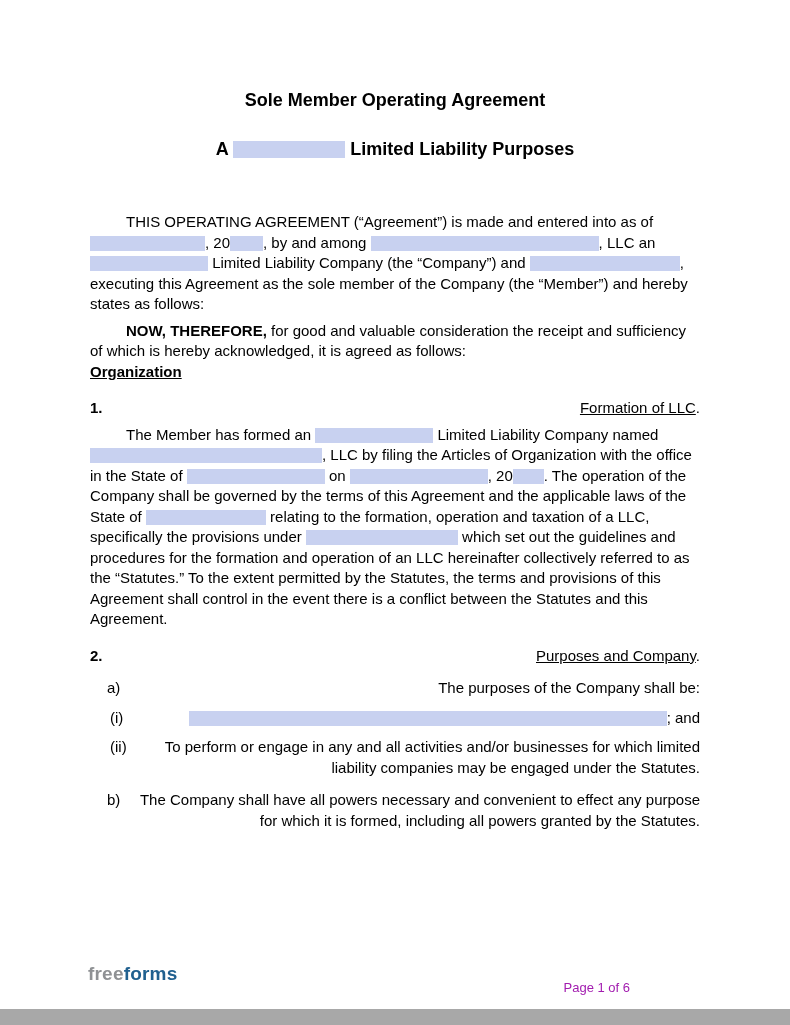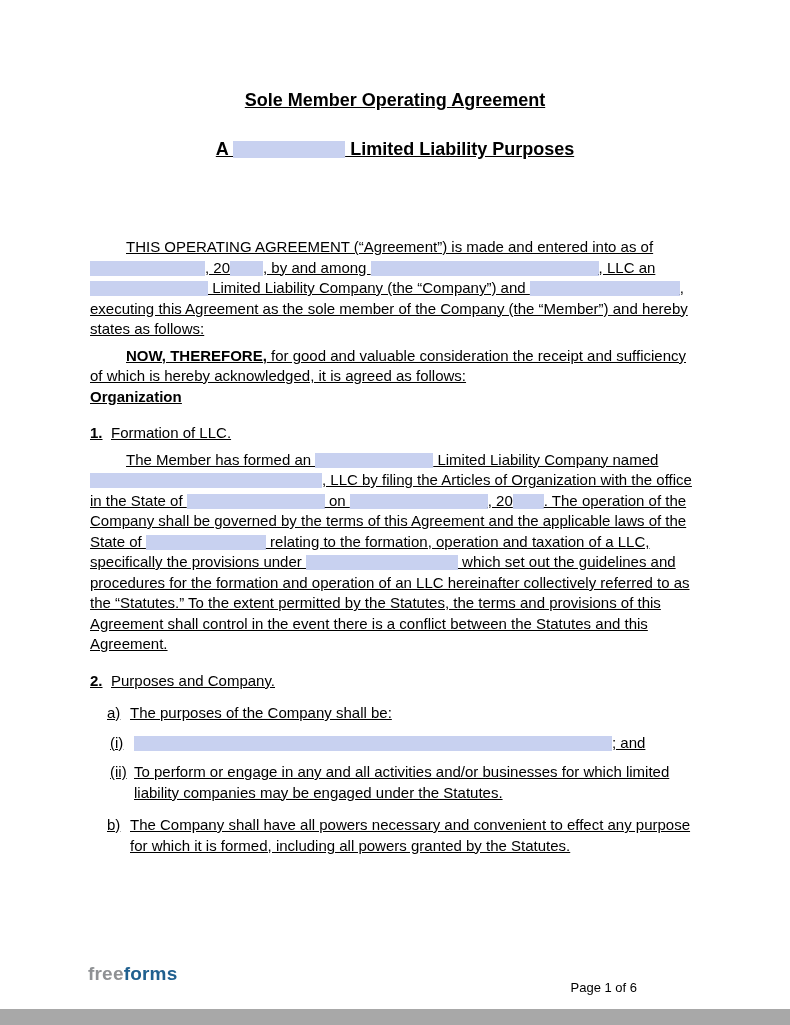--- a/index.html
+++ b/index.html
@@ -17,34 +17,33 @@
     overflow: hidden;
     margin: 0 auto;
   }
   .doc {
     position: absolute;
     top: 0; left: 0;
     width: 790px;
     padding: 88px 90px 0 90px;
     font-size: 15px;
     line-height: 20.5px;
-    text-decoration: underline;
   }
   .title { text-align: center; font-weight: bold; font-size: 18px; line-height: 25px; }
   .title-gap { margin-top: 24px; }
   .p { margin-top: 6px; text-indent: 36px; }
-  .p-first { margin-top: 75px; }
+  .p-first { margin-top: 50px; }
   .heading { }
   .item-num { margin-top: 16px; display: flex; }
   .item-num > .item-label { flex: 0 0 21px; font-weight: bold; }
   .item-letter { margin-top: 12px; display: flex; margin-left: 17px; }
   .item-letter > .item-label { flex: 0 0 23px; }
   .item-roman { margin-top: 9px; display: flex; margin-left: 20px; }
   .item-roman > .item-label { flex: 0 0 24px; }
-  .item-content { flex: 1 1 auto; }
+  .item-content { flex: 1 1 auto; text-align: right; }
   .seg-bold { font-weight: bold; }
   .seg-underline { text-decoration: underline; }
   .seg-bold-underline { font-weight: bold; text-decoration: underline; }
   .field {
     display: inline-block;
     height: 15px;
     background: var(--field-fill, #c8d1f0);
     vertical-align: -3px;
   }
   .title .field { height: 17px; }
@@ -52,24 +51,24 @@
     position: absolute;
     left: 88px;
     bottom: 40px;
     font-size: 19px;
     letter-spacing: 0.2px;
   }
   .logo-free { color: var(--logo-gray, #8f9194); font-weight: 700; }
   .logo-forms { color: var(--logo-blue, #20608f); font-weight: 700; }
   .page-number {
     position: absolute;
-    right: 153px;
+    right: 160px;
     bottom: 30px;
     font-size: 13px;
-    color: #000000;
+    color: #a21caf;
   }
   .bottom-bar {
     position: absolute;
     left: 0; bottom: 0;
     width: 100%;
     height: 16px;
     background: var(--bottom-bar, #a8a8a8);
   }
 </style>
 </head>

